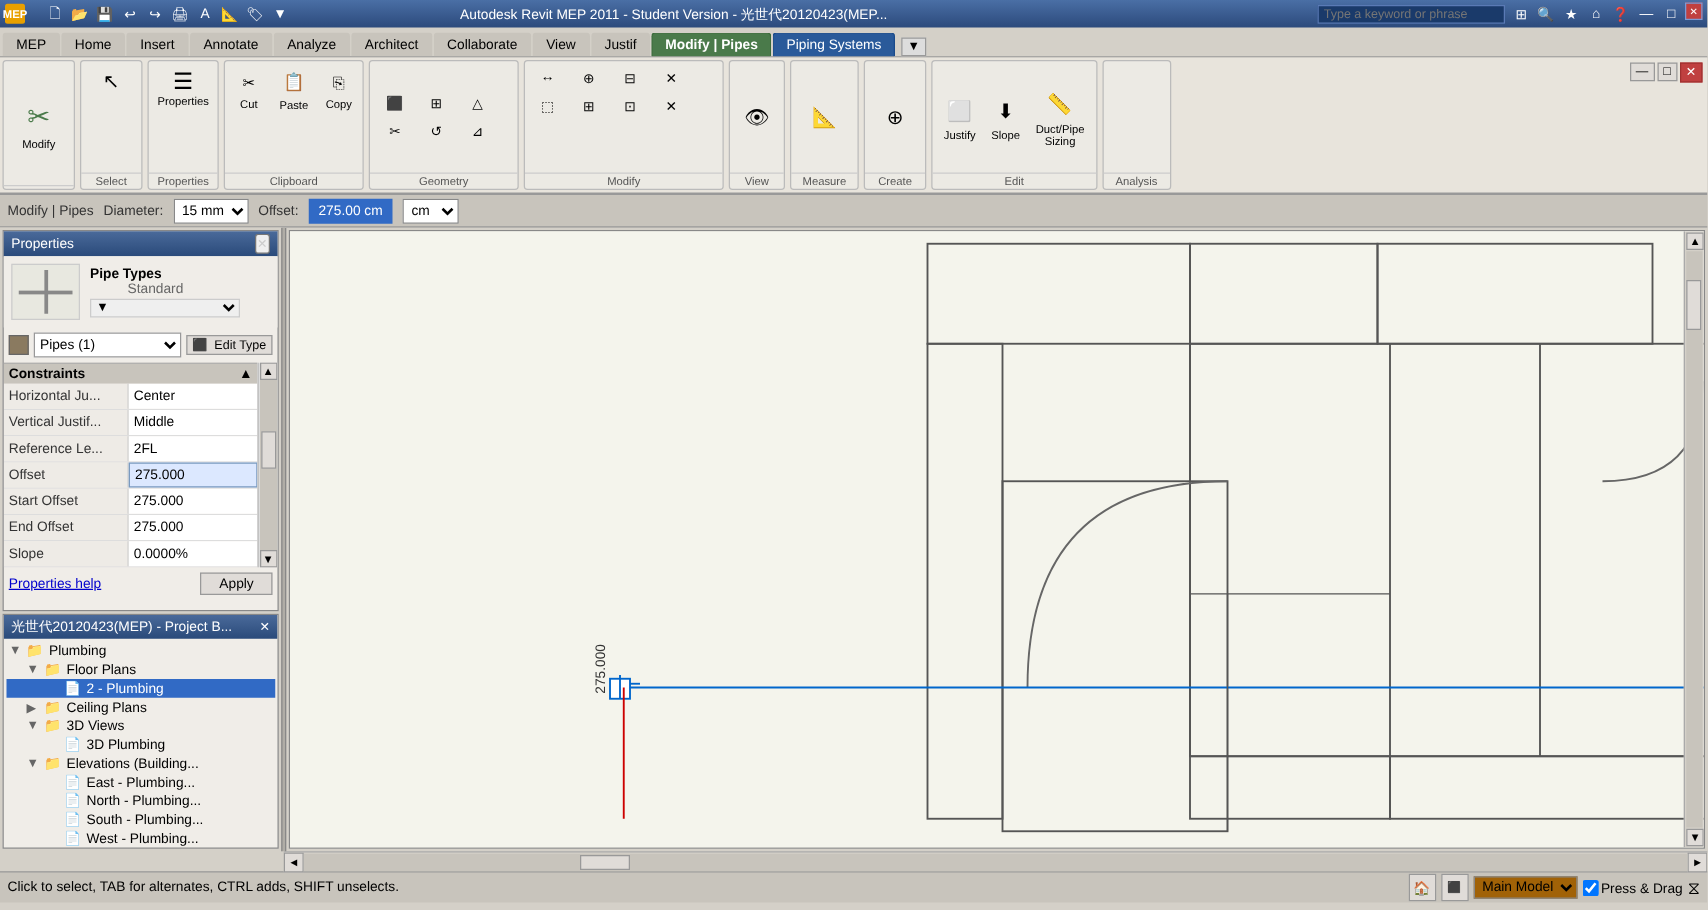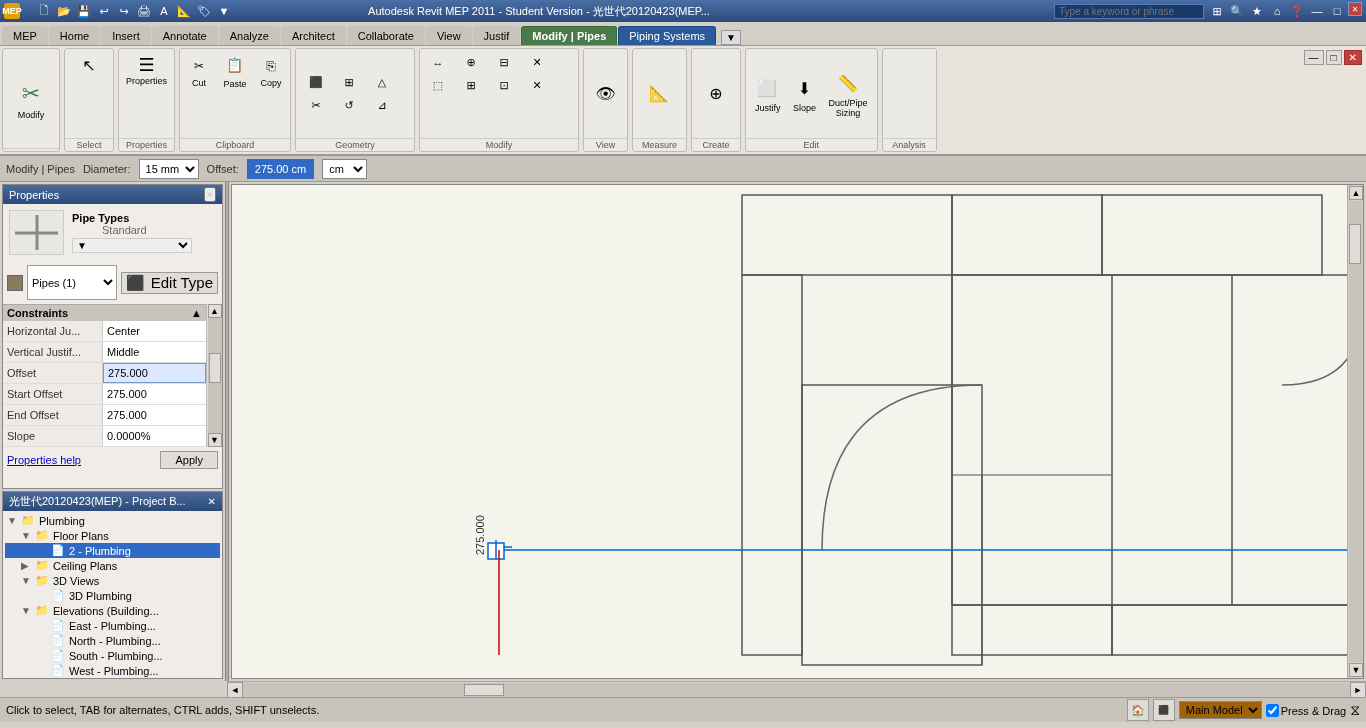--- a/index.html
+++ b/index.html
@@ -216,21 +216,21 @@
       gap: 4px;
     }
     .prop-type-selector select {
       flex: 1;
       font-size: 11px;
       border: 1px solid #999;
       background: white;
       height: 20px;
     }
     .prop-type-selector .edit-type-btn {
-      font-size: 15px;
+      font-size: 10px;
       padding: 1px 4px;
       cursor: pointer;
       border: 1px solid #999;
       background: #e0dcd8;
       white-space: nowrap;
     }
     .prop-icon { width: 16px; height: 16px; background: #8a7a60; border: 1px solid #666; }
 
     .prop-section-header {
       background: #c8c4bc;
@@ -748,21 +748,21 @@
           <div class="pipe-title">Pipe Types</div>
           <div class="pipe-sub">Standard</div>
           <select style="font-size:10px; border:1px solid #ccc; margin-top:2px; width:120px;">
             <option>▼</option>
           </select>
         </div>
       </div>
 
       <div class="prop-type-selector">
         <div class="prop-icon"></div>
-        <select style="flex:1; font-size:11px; border:1px solid #999; height:35px;">
+        <select style="flex:1; font-size:11px; border:1px solid #999; height:20px;">
           <option>Pipes (1)</option>
         </select>
         <button class="edit-type-btn">
           <span style="margin-right:2px;">⬛</span>
           <span>Edit Type</span>
         </button>
       </div>
 
       <div class="prop-scroll-container">
         <div class="prop-rows">
@@ -771,20 +771,24 @@
             <span>▲</span>
           </div>
 
           <div class="prop-row">
             <div class="prop-name">Horizontal Ju...</div>
             <div class="prop-value">Center</div>
           </div>
           <div class="prop-row">
             <div class="prop-name">Vertical Justif...</div>
             <div class="prop-value">Middle</div>
+          </div>
+          <div class="prop-row">
+            <div class="prop-name">Reference Le...</div>
+            <div class="prop-value">2FL</div>
           </div>
           <div class="prop-row">
             <div class="prop-name">Offset</div>
             <div class="prop-value editable" style="background:#dce8ff; border:1px solid #7a9ac0;">275.000</div>
           </div>
           <div class="prop-row">
             <div class="prop-name">Start Offset</div>
             <div class="prop-value">275.000</div>
           </div>
           <div class="prop-row">

